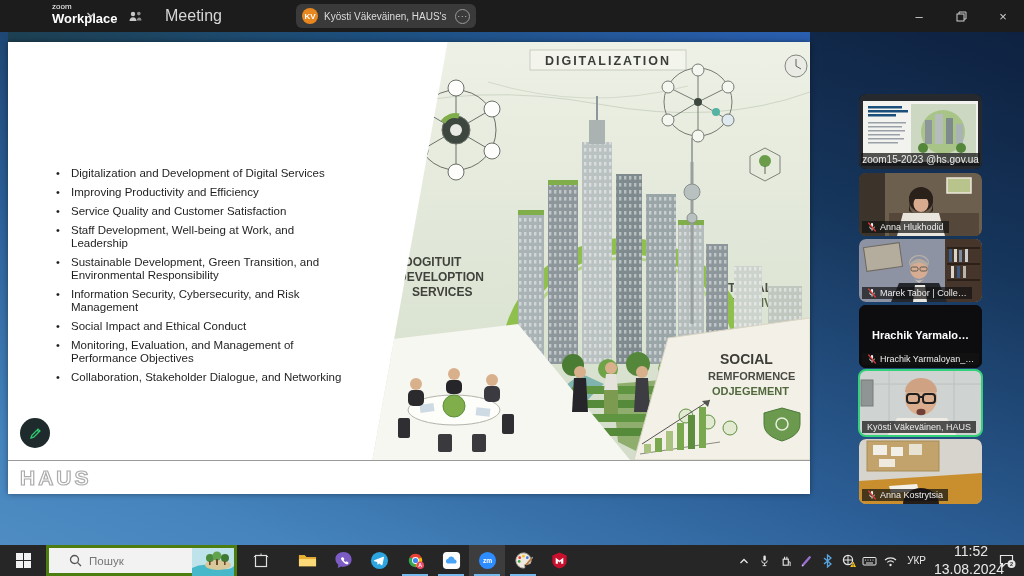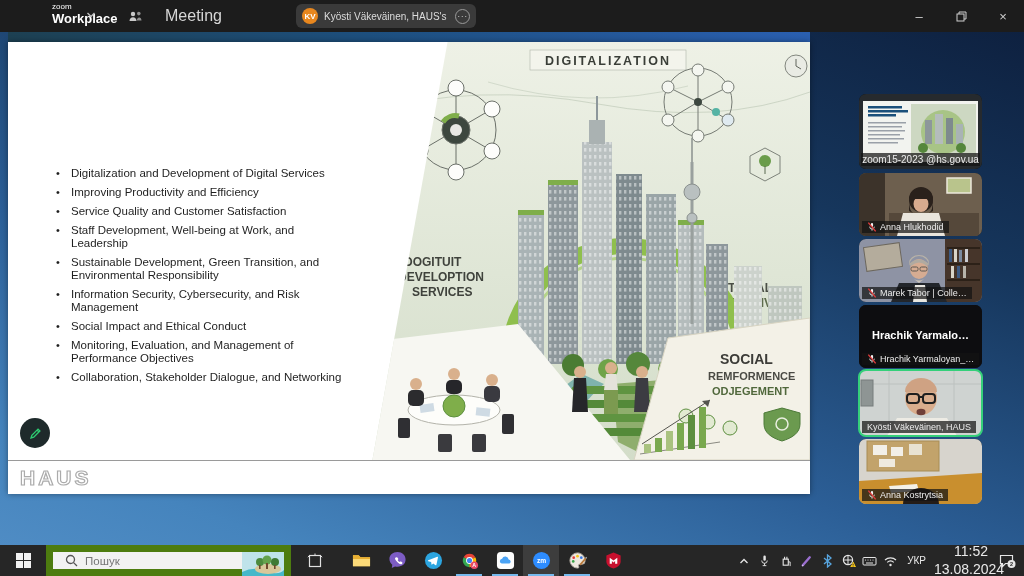--- a/index.html
+++ b/index.html
@@ -42,21 +42,21 @@
   .tile.active { outline:2px solid #35d07a; outline-offset:-1px; }
   .tile svg.vid { display:block; width:100%; height:100%; }
   .plabel { position:absolute; left:3px; bottom:3px; max-width:117px; background:rgba(20,20,20,.72); border-radius:0; padding:1px 5px; display:flex; align-items:center; gap:3px; color:#ececec; font-size:9px; white-space:nowrap; overflow:hidden; }
   .plabel.wide { left:2px; right:2px; max-width:none; justify-content:center; font-size:10px; }
   .center-name { position:absolute; left:0; right:0; top:24px; text-align:center; color:#fff; font-weight:bold; font-size:11px; }
   .mic { width:10px; height:10px; flex:0 0 auto; }
 
   
   .taskbar { position:absolute; left:0; top:545px; width:1024px; height:31px; background:#262626; z-index:30; display:flex; align-items:center; }
   .startbtn { width:46px; height:31px; display:flex; align-items:center; justify-content:center; }
-  .searchbox { position:relative; width:245px; height:31px; background:#f2f2f2; border:7px solid #4d7c0f; display:flex; align-items:center; padding-left:12px; gap:7px; }
+  .searchbox { position:relative; width:191px; height:31px; background:#f2f2f2; border:3px solid #4d7c0f; display:flex; align-items:center; padding-left:20px; gap:7px; }
   .searchbox input { border:none; outline:none; background:transparent; font-size:11.5px; color:#444; width:110px; font-family:"Liberation Sans",sans-serif; }
   .bingpic { position:absolute; right:0; top:0; width:42px; height:29px; overflow:hidden; }
   .taskview { width:36px; height:31px; display:flex; align-items:center; justify-content:center; margin-left:6px; }
   .app { position:relative; width:36px; height:31px; display:flex; align-items:center; justify-content:center; }
   .app.activeapp { background:#3d3d3d; }
   .app.open::after { content:""; position:absolute; left:5px; right:5px; bottom:0; height:2px; background:#76b9ed; }
   .tray { position:absolute; right:0; top:0; height:31px; display:flex; align-items:center; gap:4px; padding-right:4px; }
   .ticn { width:17px; height:31px; display:flex; align-items:center; justify-content:center; }
   .lang { color:#eaeaea; font-size:10px; padding:0 4px; }
   .clock { width:56px; text-align:right; color:#eaeaea; font-size:14px; line-height:1.25; padding-right:2px; }

